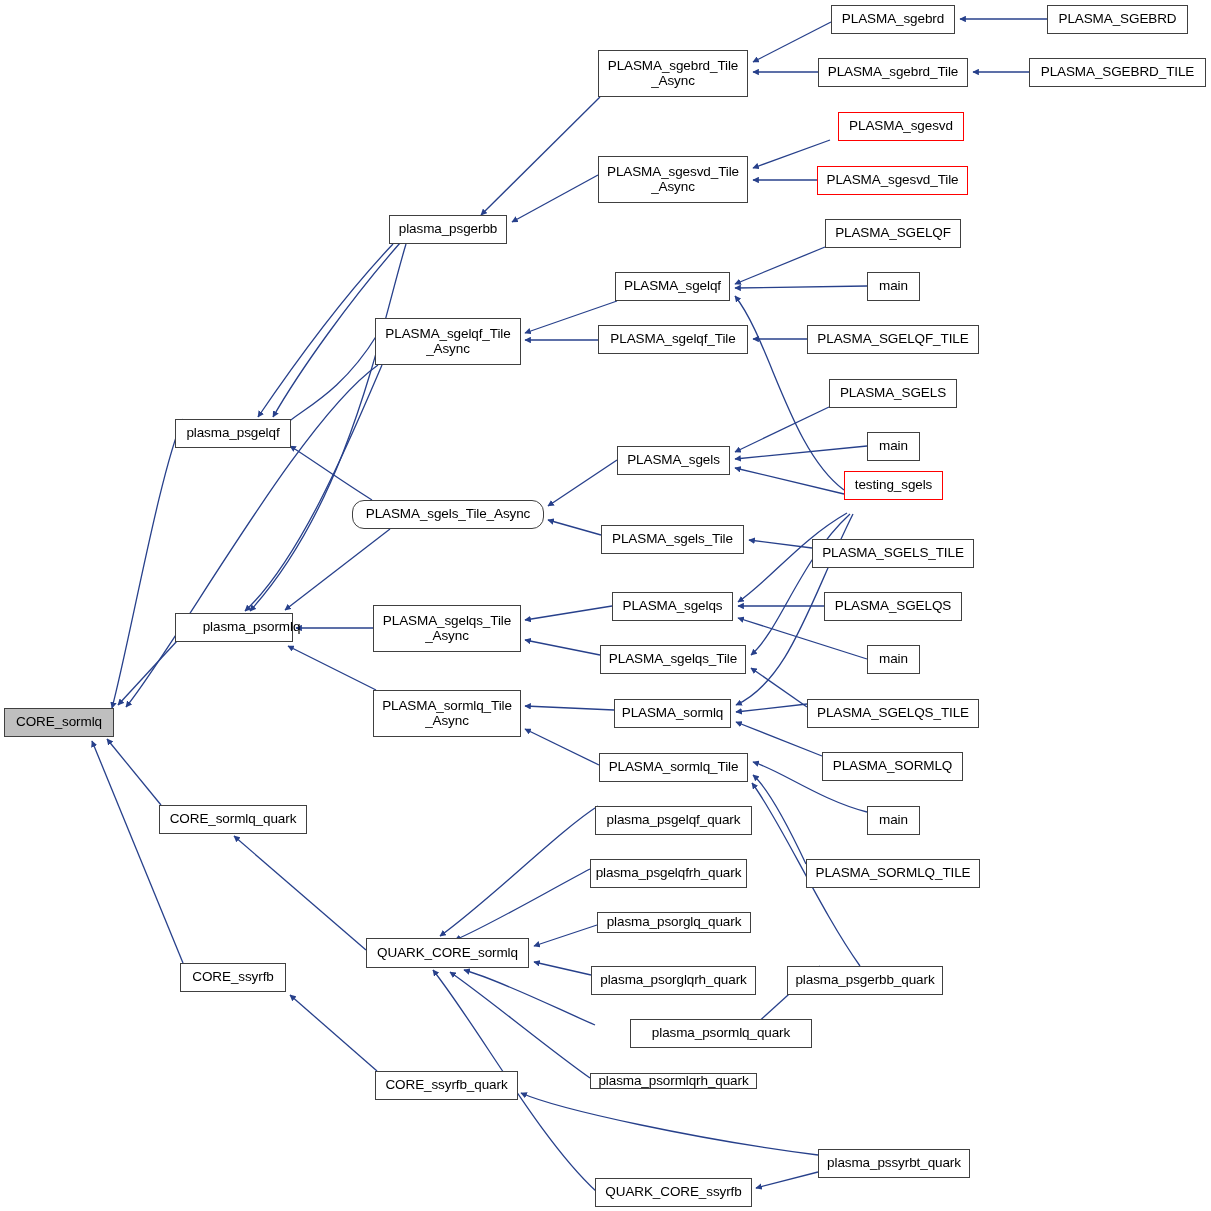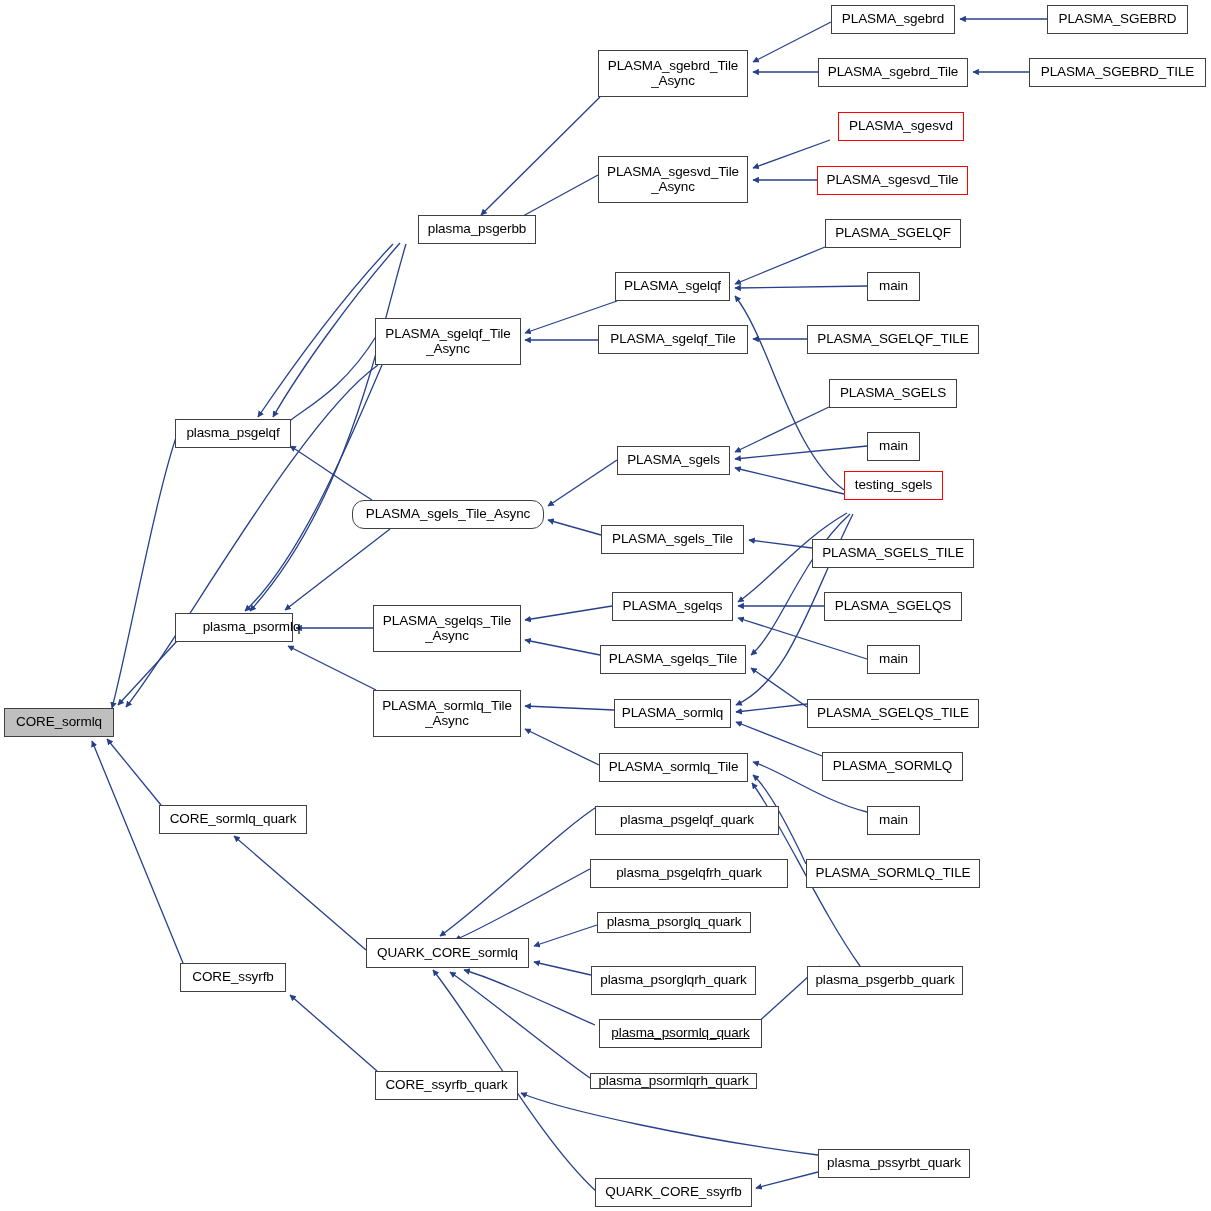--- a/index.html
+++ b/index.html
@@ -117,21 +117,21 @@
         <path d="M 818,1155 C 700,1140 560,1110 521,1093" fill="none" stroke="#27408b" stroke-width="1.3" marker-end="url(#arrow)"></path>
         <path d="M 818,1172 L 756,1188" fill="none" stroke="#27408b" stroke-width="1.3" marker-end="url(#arrow)"></path>
       </g>
   </svg>
   <div id="node-layer">
       <div class="node current" style="left: 4px; top: 708px; width: 110px; height: 29px;"><span>CORE_sormlq</span></div>
       <div class="node" style="left: 175px; top: 419px; width: 116px; height: 29px;"><span>plasma_psgelqf</span></div>
       <div class="node" style="left: 175px; top: 613px; width: 118px; height: 29px; padding-left: 35px;"><span>plasma_psormlq</span></div>
       <div class="node" style="left: 159px; top: 805px; width: 148px; height: 29px;"><span>CORE_sormlq_quark</span></div>
       <div class="node" style="left: 180px; top: 963px; width: 106px; height: 29px;"><span>CORE_ssyrfb</span></div>
-      <div class="node" style="left: 389px; top: 215px; width: 118px; height: 29px; margin-left: 29px;"><span>plasma_psgerbb</span></div>
+      <div class="node" style="left: 389px; top: 215px; width: 118px; height: 29px;"><span>plasma_psgerbb</span></div>
       <div class="node" style="left: 375px; top: 318px; width: 146px; height: 47px;"><span>PLASMA_sgelqf_Tile
 _Async</span></div>
       <div class="node" style="left: 352px; top: 500px; width: 192px; height: 29px; border-radius: 12px;"><span>PLASMA_sgels_Tile_Async</span></div>
       <div class="node" style="left: 373px; top: 605px; width: 148px; height: 47px;"><span>PLASMA_sgelqs_Tile
 _Async</span></div>
       <div class="node" style="left: 373px; top: 690px; width: 148px; height: 47px;"><span>PLASMA_sormlq_Tile
 _Async</span></div>
       <div class="node" style="left: 366px; top: 938px; width: 163px; height: 30px;"><span>QUARK_CORE_sormlq</span></div>
       <div class="node" style="left: 375px; top: 1071px; width: 143px; height: 29px;"><span>CORE_ssyrfb_quark</span></div>
       <div class="node" style="left: 598px; top: 50px; width: 150px; height: 47px;"><span>PLASMA_sgebrd_Tile
@@ -139,42 +139,42 @@
       <div class="node" style="left: 598px; top: 156px; width: 150px; height: 47px;"><span>PLASMA_sgesvd_Tile
 _Async</span></div>
       <div class="node" style="left: 615px; top: 272px; width: 115px; height: 29px;"><span>PLASMA_sgelqf</span></div>
       <div class="node" style="left: 598px; top: 325px; width: 150px; height: 29px;"><span>PLASMA_sgelqf_Tile</span></div>
       <div class="node" style="left: 617px; top: 446px; width: 113px; height: 29px;"><span>PLASMA_sgels</span></div>
       <div class="node" style="left: 601px; top: 525px; width: 143px; height: 29px;"><span>PLASMA_sgels_Tile</span></div>
       <div class="node" style="left: 612px; top: 592px; width: 121px; height: 29px;"><span>PLASMA_sgelqs</span></div>
       <div class="node" style="left: 600px; top: 645px; width: 146px; height: 29px;"><span>PLASMA_sgelqs_Tile</span></div>
       <div class="node" style="left: 614px; top: 699px; width: 117px; height: 29px;"><span>PLASMA_sormlq</span></div>
       <div class="node" style="left: 599px; top: 753px; width: 149px; height: 29px;"><span>PLASMA_sormlq_Tile</span></div>
-      <div class="node" style="left: 595px; top: 806px; width: 184px; height: 29px;"><span>plasma_psgelqf_quark</span></div>
-      <div class="node" style="left: 590px; top: 859px; width: 198px; height: 29px;"><span>plasma_psgelqfrh_quark</span></div>
+      <div class="node" style="left: 595px; top: 806px; width: 157px; height: 29px;"><span>plasma_psgelqf_quark</span></div>
+      <div class="node" style="left: 590px; top: 859px; width: 157px; height: 29px;"><span>plasma_psgelqfrh_quark</span></div>
       <div class="node" style="left: 597px; top: 912px; width: 154px; height: 21px;"><span>plasma_psorglq_quark</span></div>
       <div class="node" style="left: 591px; top: 966px; width: 165px; height: 29px;"><span>plasma_psorglqrh_quark</span></div>
-      <div class="node" style="left: 599px; top: 1019px; width: 163px; height: 29px; text-decoration: underline;"><span>plasma_psormlq_quark</span></div>
+      <div class="node" style="left: 630px; top: 1019px; width: 182px; height: 29px;"><span>plasma_psormlq_quark</span></div>
       <div class="node" style="left: 590px; top: 1073px; width: 167px; height: 16px;"><span>plasma_psormlqrh_quark</span></div>
       <div class="node" style="left: 595px; top: 1178px; width: 157px; height: 29px;"><span>QUARK_CORE_ssyrfb</span></div>
       <div class="node" style="left: 831px; top: 5px; width: 124px; height: 29px;"><span>PLASMA_sgebrd</span></div>
       <div class="node" style="left: 818px; top: 58px; width: 150px; height: 29px;"><span>PLASMA_sgebrd_Tile</span></div>
       <div class="node red" style="left: 838px; top: 112px; width: 126px; height: 29px;"><span>PLASMA_sgesvd</span></div>
       <div class="node red" style="left: 817px; top: 166px; width: 151px; height: 29px;"><span>PLASMA_sgesvd_Tile</span></div>
       <div class="node" style="left: 825px; top: 219px; width: 136px; height: 29px;"><span>PLASMA_SGELQF</span></div>
       <div class="node" style="left: 867px; top: 272px; width: 53px; height: 29px;"><span>main</span></div>
       <div class="node" style="left: 807px; top: 325px; width: 172px; height: 29px;"><span>PLASMA_SGELQF_TILE</span></div>
       <div class="node" style="left: 829px; top: 379px; width: 128px; height: 29px;"><span>PLASMA_SGELS</span></div>
       <div class="node" style="left: 867px; top: 432px; width: 53px; height: 29px;"><span>main</span></div>
       <div class="node red" style="left: 844px; top: 471px; width: 99px; height: 29px;"><span>testing_sgels</span></div>
       <div class="node" style="left: 812px; top: 539px; width: 162px; height: 29px;"><span>PLASMA_SGELS_TILE</span></div>
       <div class="node" style="left: 824px; top: 592px; width: 138px; height: 29px;"><span>PLASMA_SGELQS</span></div>
       <div class="node" style="left: 867px; top: 645px; width: 53px; height: 29px;"><span>main</span></div>
       <div class="node" style="left: 807px; top: 699px; width: 172px; height: 29px;"><span>PLASMA_SGELQS_TILE</span></div>
       <div class="node" style="left: 822px; top: 752px; width: 141px; height: 29px;"><span>PLASMA_SORMLQ</span></div>
       <div class="node" style="left: 867px; top: 806px; width: 53px; height: 29px;"><span>main</span></div>
       <div class="node" style="left: 806px; top: 859px; width: 174px; height: 29px;"><span>PLASMA_SORMLQ_TILE</span></div>
-      <div class="node" style="left: 807px; top: 966px; width: 156px; height: 29px;"><span>plasma_psgerbb_quark</span></div>
+      <div class="node" style="left: 787px; top: 966px; width: 156px; height: 29px;"><span>plasma_psgerbb_quark</span></div>
       <div class="node" style="left: 818px; top: 1149px; width: 152px; height: 29px; text-align: center;"><span>plasma_pssyrbt_quark</span></div>
       <div class="node" style="left: 1047px; top: 5px; width: 141px; height: 29px;"><span>PLASMA_SGEBRD</span></div>
       <div class="node" style="left: 1029px; top: 58px; width: 177px; height: 29px;"><span>PLASMA_SGEBRD_TILE</span></div>
     </div>
 </div>
 
 </body></html>

